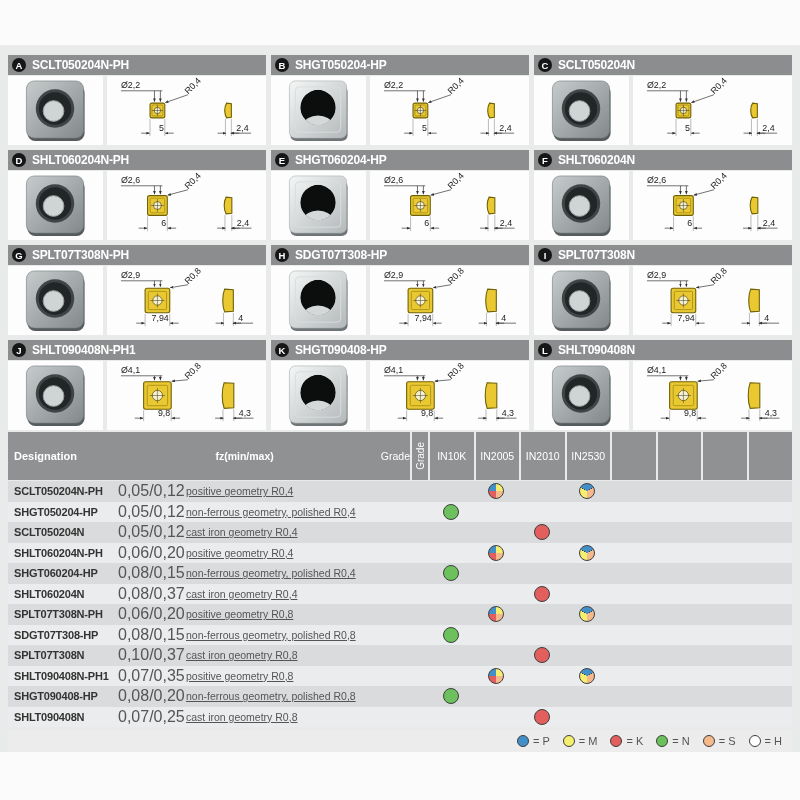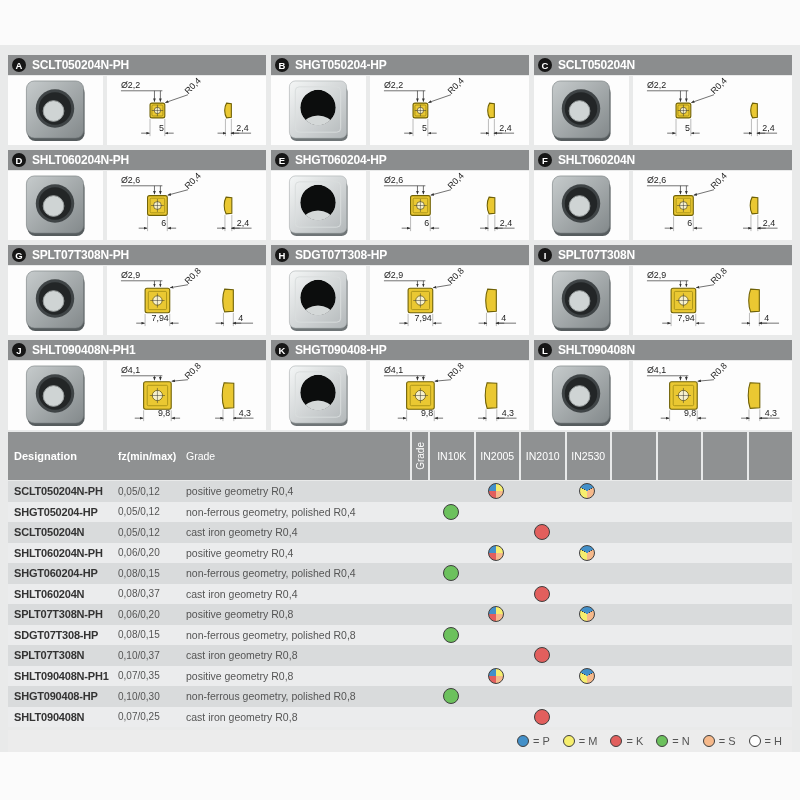--- a/index.html
+++ b/index.html
@@ -24,34 +24,34 @@
   .inhole{fill:#f6f0cc;stroke:#55490a;stroke-width:0.7;}
   .ch{stroke:#333;stroke-width:0.5;}
   .ext{stroke:#777;stroke-width:0.5;}
   .dim{stroke:#333;stroke-width:0.7;fill:none;}
   .dt{font-family:"Liberation Sans",sans-serif;font-size:9px;fill:#222;}
 
   
   .tbl{margin-top:2px;width:784px;}
   .thead{display:flex;height:48px;margin-bottom:1px;}
   .th{background:#8f9192;color:#fff;display:flex;align-items:center;}
-  .th-left{width:402px;}
+  .th-left{width:402px;justify-content:space-between;}
   .th-left .h-des{width:104px;padding-left:6px;font-weight:700;font-size:11px;}
   .th-left .h-fz{width:68px;font-size:10.5px;font-weight:700;}
   .th-left .h-design{font-size:10.5px;font-weight:400;}
   .th-grade{width:16px;margin-left:2px;justify-content:center;}
   .th-grade span{writing-mode:vertical-rl;transform:rotate(180deg);font-size:10px;}
   .th-col{width:43.5px;margin-left:2px;justify-content:center;font-size:10.5px;}
   .tbody{width:784px;}
   .trow{display:grid;grid-template-columns:110px 68px 1fr 18px repeat(8,45.5px);height:20.5px;align-items:center;}
   .trow:nth-child(odd){background:#d9dbdc;}
   .trow:nth-child(even){background:#ebeced;}
   .c-des{padding-left:6px;font-weight:700;font-size:11px;color:#333;letter-spacing:-0.2px;white-space:nowrap;}
-  .c-fz{font-size:10px;color:#555;}
-  .c-design{font-size:10.5px;color:#555;}
+  .c-fz{font-size:16px;color:#555;}
+  .c-design{font-size:10.5px;color:#555;text-decoration:underline;}
   .c-mark{display:flex;align-items:center;justify-content:center;height:100%;}
   .mark{width:16px;height:16px;border-radius:50%;border:1.5px solid #3f3f3f;box-sizing:border-box;}
 
   
   .legend{height:22px;background:#ececec;margin-top:3px;display:flex;align-items:center;justify-content:flex-end;gap:13px;padding-right:10px;width:784px;box-sizing:border-box;}
   .lg-item{display:flex;align-items:center;gap:4px;}
   .lg-dot{width:12px;height:12px;border-radius:50%;border:1.5px solid #3f3f3f;box-sizing:border-box;}
   .lg-text{font-size:11px;color:#555;}
   .hidden-defs{position:absolute;width:0;height:0;}
 </style>
@@ -834,21 +834,21 @@
     <div class="c-mark">
             <span class="mark" style="background: conic-gradient(rgb(67, 144, 201) 0deg, rgb(67, 144, 201) 59deg, rgb(63, 63, 63) 59deg, rgb(63, 63, 63) 61deg, rgb(246, 185, 139) 61deg, rgb(246, 185, 139) 179deg, rgb(63, 63, 63) 179deg, rgb(63, 63, 63) 181deg, rgb(246, 238, 110) 181deg, rgb(246, 238, 110) 299deg, rgb(63, 63, 63) 299deg, rgb(63, 63, 63) 301deg, rgb(67, 144, 201) 301deg, rgb(67, 144, 201) 360deg);"></span>
           </div>
     <div class="c-empty"></div>
     <div class="c-empty"></div>
     <div class="c-empty"></div>
     <div class="c-empty"></div>
   </div>
         <div class="trow">
     <div class="c-des">SHGT090408-HP</div>
-    <div class="c-fz">0,10/0,30</div>
+    <div class="c-fz">0,08/0,20</div>
     <div class="c-design">non-ferrous geometry, polished R0,8</div>
     <div class="c-grade"></div>
     <div class="c-mark">
             <span class="mark" style="background: rgb(108, 193, 93);"></span>
           </div>
     <div class="c-mark"></div>
     <div class="c-mark"></div>
     <div class="c-mark"></div>
     <div class="c-empty"></div>
     <div class="c-empty"></div>

